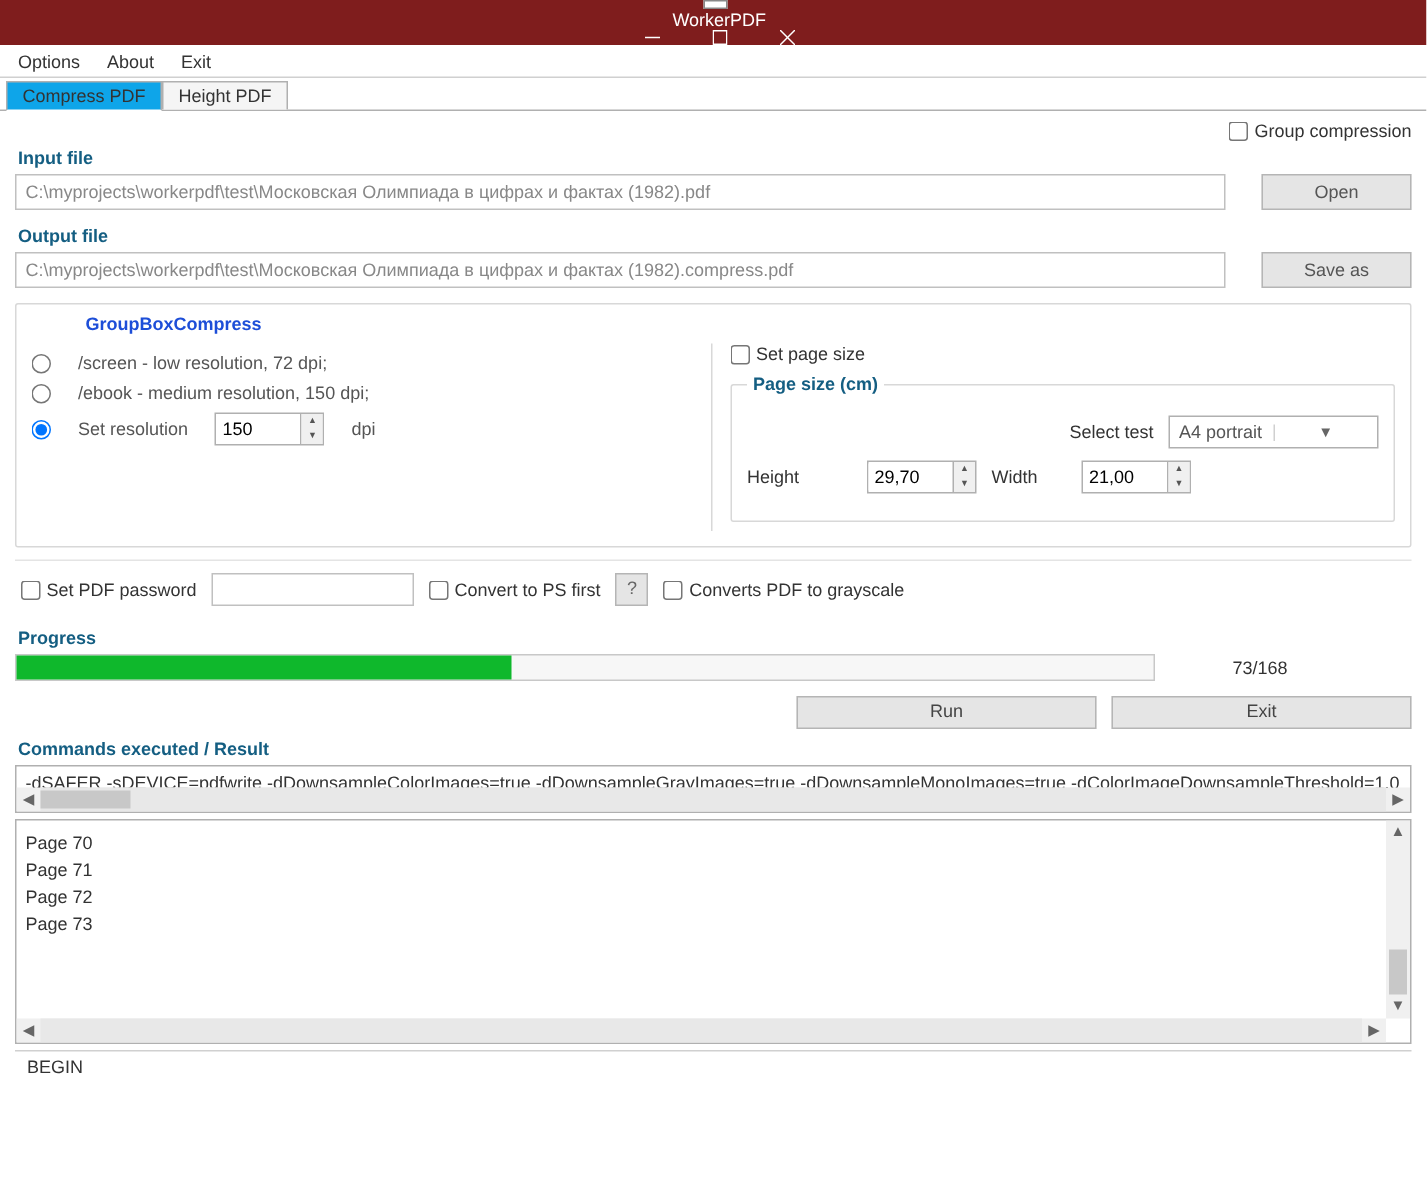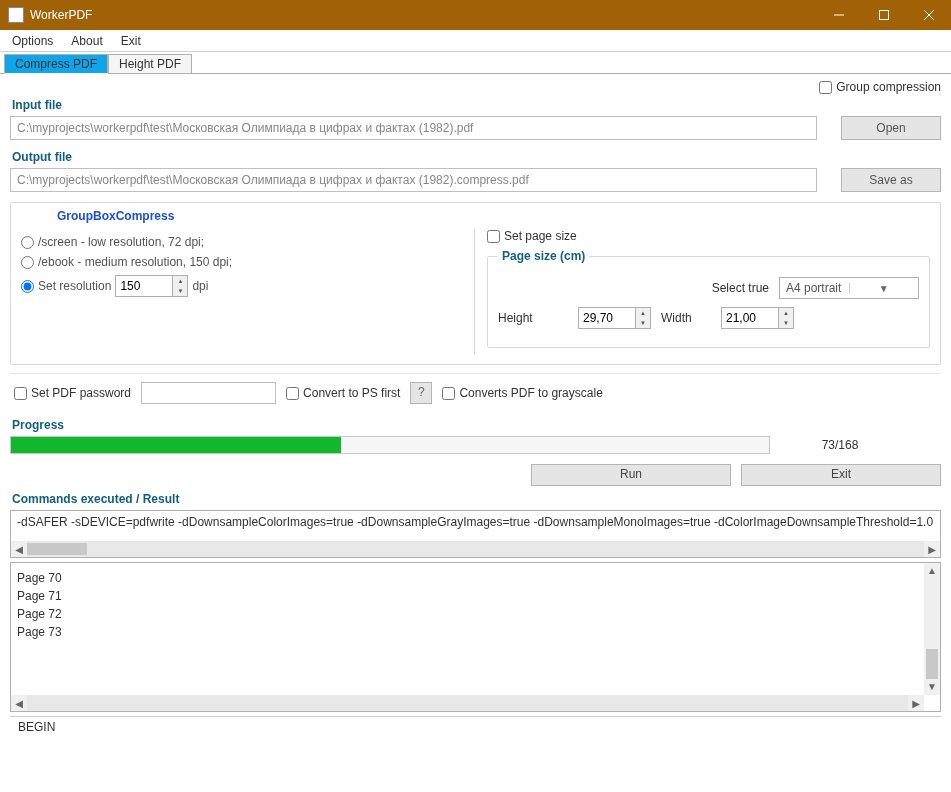--- a/index.html
+++ b/index.html
@@ -1,17 +1,17 @@
 <!DOCTYPE html>
 <html><head>
 <meta charset="utf-8">
 <style>
   * { box-sizing: border-box; font-family: "Segoe UI", Tahoma, sans-serif; }
   body { margin: 0; background: #fff; font-size: 12px; color: #333; width: 951px; }
-  .titlebar { background: #a16207; color: #fff; height: 30px; display: flex; align-items: center; padding: 0 0 0 8px; }
+  .titlebar { background: #7f1d1d; color: #fff; height: 30px; display: flex; align-items: center; padding: 0 0 0 8px; flex-direction: column; }
   .titlebar .icon { width: 16px; height: 16px; background: #fff; border: 1px solid #888; margin-right: 6px; }
   .titlebar .title { font-size: 12px; flex: 1; }
   .winbtns { display: flex; height: 100%; }
   .winbtn { width: 45px; display: flex; align-items: center; justify-content: center; color: #fff; font-size: 12px; }
   .winbtn svg { stroke: #fff; }
   .menubar { background: #fff; border-bottom: 1px solid #d0d0d0; height: 22px; display: flex; align-items: center; padding: 0 4px; gap: 2px; }
   .menubar span { padding: 2px 8px; }
   .tabstrip { display: flex; background: #fff; border-bottom: 1px solid #b0b0b0; height: 22px; align-items: flex-end; padding-left: 4px; }
   .tab { border: 1px solid #b0b0b0; border-bottom: none; padding: 2px 10px; font-size: 12px; background: #f5f5f5; position: relative; }
   .tab.active { background: #0ea5e9; border-bottom: 1px solid #fff; margin-bottom: -1px; }
@@ -21,21 +21,21 @@
   .checkbox input { width: 13px; height: 13px; margin: 0; }
   .field-label { color: #145e82; font-weight: bold; margin: 2px 2px 4px 2px; }
   .filerow { display: flex; gap: 24px; align-items: center; margin-bottom: 10px; }
   .fileinput { flex: 1; border: 1px solid #c0c0c0; background: #fff; padding: 4px 6px; color: #888; font-size: 12px; height: 24px; }
   .btn { background: #e5e5e5; border: 1px solid #b5b5b5; color: #555; padding: 4px 0; width: 100px; text-align: center; height: 24px; line-height: 14px; }
   .groupbox { border: 1px solid #d8d8d8; border-radius: 2px; padding: 8px 10px 10px 10px; margin-bottom: 8px; position: relative; }
   .groupbox-title { color: #1d4ed8; font-weight: bold; position: relative; top: -2px; margin-bottom: 4px; margin-left: 36px; }
   .columns { display: flex; gap: 10px; }
   .col-left { flex: 1; }
   .col-right { flex: 1; border-left: 1px solid #d8d8d8; padding-left: 12px; }
-  .radio { display: flex; align-items: center; gap: 4px; margin: 6px 0; color: #555; }
+  .radio { display: flex; align-items: center; gap: 18px; margin: 6px 0; color: #555; }
   .radio input { width: 13px; height: 13px; margin: 0; }
   .spinner { display: inline-flex; border: 1px solid #b0b0b0; height: 22px; align-items: center; background: #fff; }
   .spinner input { border: none; width: 56px; padding: 2px 4px; font-size: 12px; outline: none; }
   .spinner .updn { display: flex; flex-direction: column; border-left: 1px solid #b0b0b0; }
   .spinner .updn div { width: 14px; height: 10px; display: flex; align-items: center; justify-content: center; font-size: 6px; color: #555; background: #f0f0f0; }
   .sizerow { display: flex; align-items: center; gap: 10px; margin: 8px 0; justify-content: flex-start; }
   .sizerow .lbl { width: 70px; text-align: left; color: #333; }
   .sizerow .lbl.right { text-align: right; flex: 1; }
   .select { display: inline-flex; border: 1px solid #b0b0b0; height: 22px; align-items: center; background: #fff; width: 140px; }
   .select span { flex: 1; padding: 0 6px; color: #555; }
@@ -44,21 +44,21 @@
   .pwinput { border: 1px solid #c0c0c0; width: 135px; height: 22px; }
   .helpbtn { border: 1px solid #b5b5b5; background: #e5e5e5; width: 22px; height: 22px; text-align: center; line-height: 18px; color: #666; }
   .progress-label { color: #145e82; font-weight: bold; margin: 6px 2px 4px 2px; }
   .progressrow { display: flex; align-items: center; gap: 20px; margin-bottom: 10px; }
   .progressbar { flex: 1; border: 1px solid #c8c8c8; height: 18px; background: #f7f7f7; position: relative; max-width: 760px; }
   .progressfill { background: #0fb82c; height: 100%; width: 43.5%; }
   .progresstext { color: #333; width: 100px; text-align: center; }
   .btnrow { display: flex; justify-content: flex-end; gap: 10px; margin-bottom: 6px; }
   .bigbtn { background: #e5e5e5; border: 1px solid #b5b5b5; color: #444; width: 200px; height: 22px; text-align: center; line-height: 18px; }
   .section-label { color: #145e82; font-weight: bold; margin: 6px 2px 4px 2px; }
-  .cmdbox { border: 1px solid #b0b0b0; background: #fff; height: 48px; position: relative; overflow: hidden; margin-bottom: 4px; }
+  .cmdbox { border: 1px solid #b0b0b0; background: #fff; height: 32px; position: relative; overflow: hidden; margin-bottom: 4px; }
   .cmdtext { padding: 4px 6px; color: #333; white-space: nowrap; }
   .hscroll { position: absolute; bottom: 0; left: 0; right: 0; height: 16px; background: #f0f0f0; display: flex; align-items: center; }
   .hscroll .ar { width: 16px; text-align: center; color: #666; font-size: 10px; }
   .hscroll .track { flex: 1; background: #e8e8e8; height: 100%; position: relative; }
   .hscroll .thumb { position: absolute; left: 0; top: 2px; height: 12px; width: 60px; background: #c8c8c8; }
   .logbox { border: 1px solid #b0b0b0; background: #fff; height: 150px; position: relative; overflow: hidden; margin-bottom: 4px; }
   .logcontent { padding: 4px 6px; color: #333; }
   .logcontent div { margin: 4px 0; }
   .vscroll { position: absolute; right: 0; top: 0; bottom: 16px; width: 16px; background: #f0f0f0; display: flex; flex-direction: column; }
   .vscroll .ar { height: 16px; text-align: center; color: #666; font-size: 10px; line-height: 16px; }
@@ -153,21 +153,21 @@
         </label>
       </div>
       <div class="col-right">
         <label class="checkbox">
           <input type="checkbox" style="">
           <span>Set page size</span>
         </label>
         <fieldset class="inner">
           <legend>Page size (cm)</legend>
           <div class="sizerow">
-            <span class="lbl right">Select true</span>
+            <span class="lbl right">Select test</span>
             <span class="select">
               <span>A4 portrait</span>
               <span class="arrow">▼</span>
             </span>
           </div>
           <div class="sizerow">
             <span class="lbl">Height</span>
             <span class="spinner">
               <input value="29,70" style="">
               <span class="updn">

